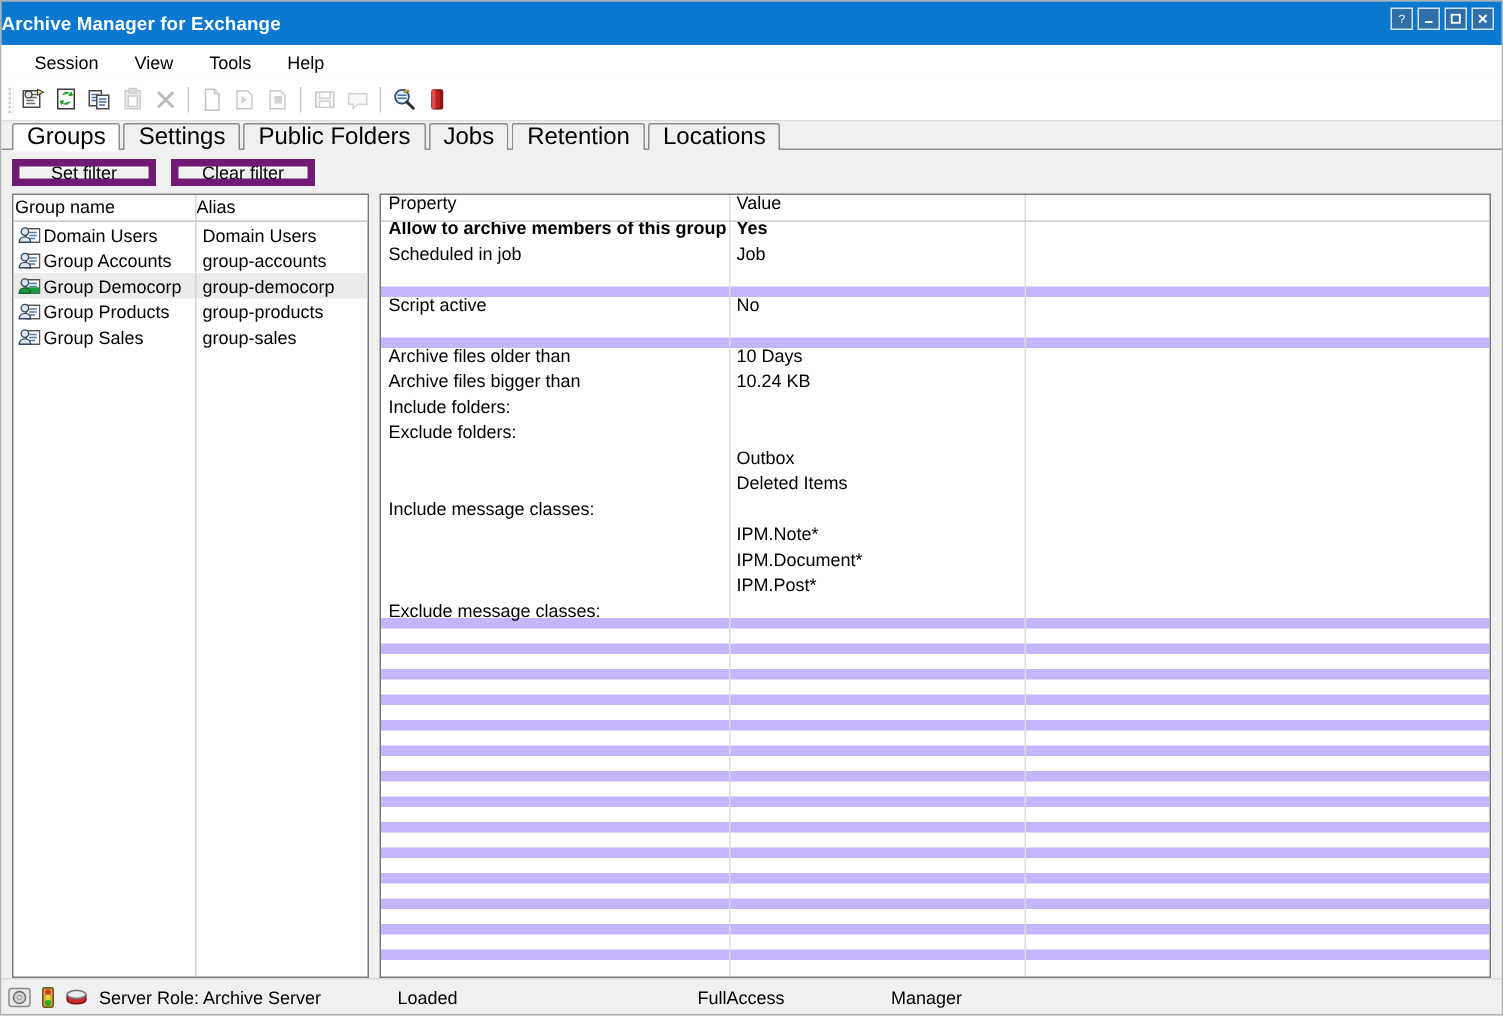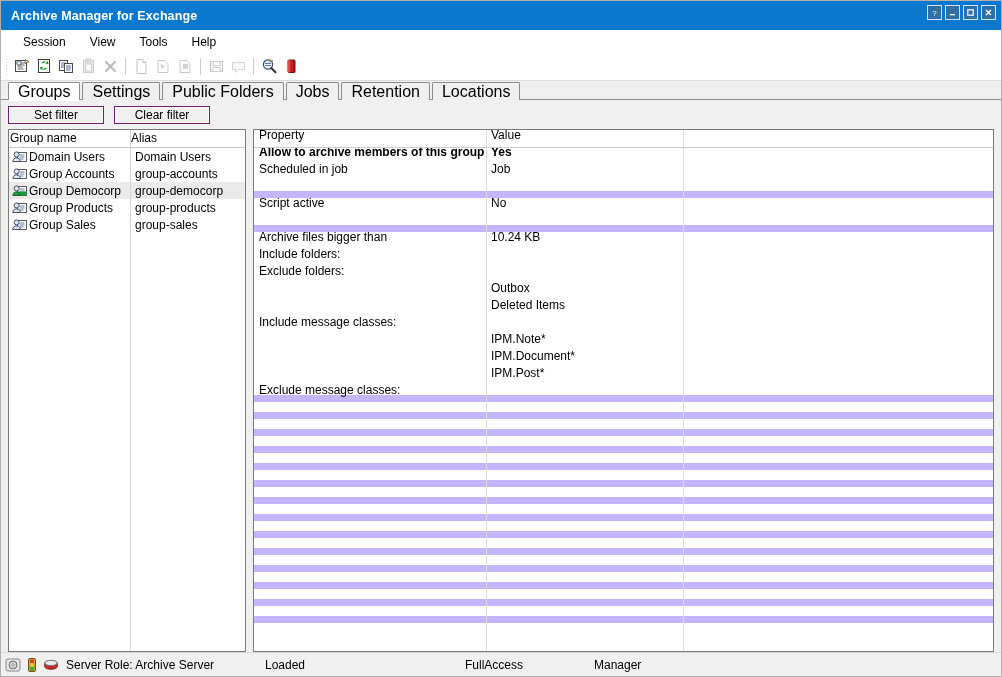--- a/index.html
+++ b/index.html
@@ -17,21 +17,21 @@
     display:flex;flex-direction:column;
   }
   
   .titlebar{
     height:29px;background:#0a78ce;
     display:flex;align-items:center;
     flex:0 0 auto;position:relative;
   }
   .titlebar-text{
     color:#fff;font-weight:bold;font-size:12.5px;
-    margin-left:10px;letter-spacing:.1px;
+    letter-spacing:.1px;
   }
   .titlebar-buttons{
     position:absolute;right:5px;top:4px;display:flex;gap:3px;
   }
   .tbtn{
     width:15px;height:15px;background:#2f6fa8;
     border:1px solid #cfe3f3;
     display:flex;align-items:center;justify-content:center;
     color:#fff;font-size:9px;line-height:1;
     box-sizing:border-box;cursor:default;
@@ -78,21 +78,21 @@
   .tab.active:after{
     content:"";position:absolute;left:0;right:0;bottom:-1px;height:1px;background:#ffffff;
   }
   
   .filterbar{
     height:24px;background:#f0f0f0;display:flex;align-items:center;
     padding:3px 0 2px 7px;gap:10px;flex:0 0 auto;
   }
   .btn{
     width:96px;height:18px;background:#f0f0f0;
-    border:1px solid #701a75;
+    border:5px solid #701a75;
     font-size:12px;font-family:"Liberation Sans",sans-serif;
     display:flex;align-items:center;justify-content:center;
     box-sizing:border-box;cursor:default;
     box-shadow:inset 0 0 0 1px #fdfdfd;
   }
   
   .content{
     flex:1 1 auto;display:flex;padding:0 7px 0 7px;gap:7px;
     background:#f0f0f0;min-height:0;
   }
@@ -429,20 +429,25 @@
           <div class="pc1">Script active</div>
           <div class="pc2">No</div>
           <div class="pc3"></div>
         </div>
         <div class="prow">
           <div class="pc1"></div>
           <div class="pc2"></div>
           <div class="pc3"></div>
         </div>
         <div class="prow noline">
+          <div class="pc1">Archive files older than</div>
+          <div class="pc2">10 Days</div>
+          <div class="pc3"></div>
+        </div>
+        <div class="prow noline">
           <div class="pc1">Archive files bigger than</div>
           <div class="pc2">10.24 KB</div>
           <div class="pc3"></div>
         </div>
         <div class="prow noline">
           <div class="pc1">Include folders:</div>
           <div class="pc2"></div>
           <div class="pc3"></div>
         </div>
         <div class="prow noline">

